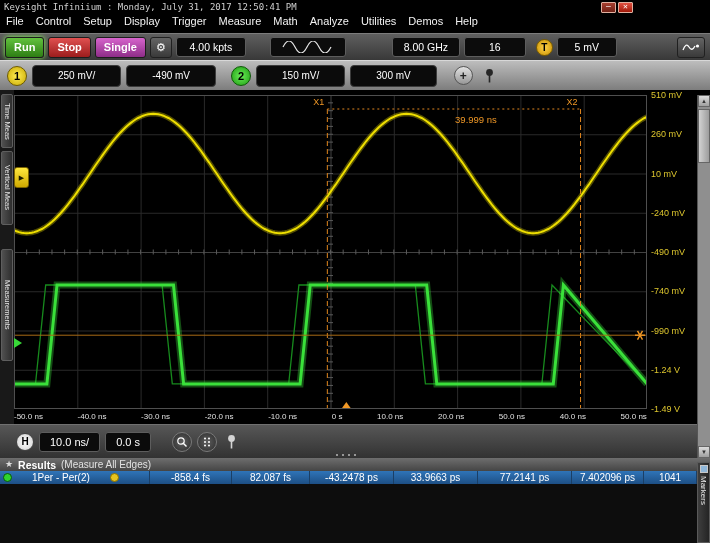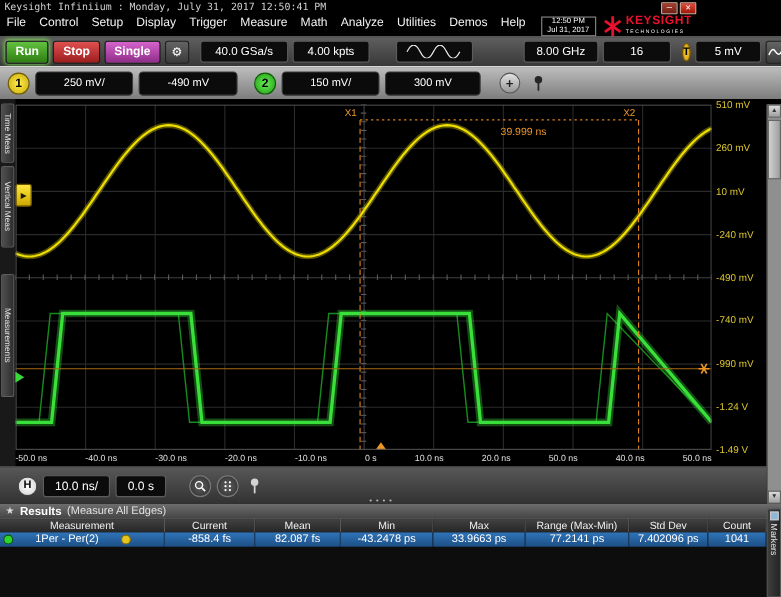--- a/index.html
+++ b/index.html
@@ -127,49 +127,29 @@
   <span class="menu-item">Control</span>
   <span class="menu-item">Setup</span>
   <span class="menu-item">Display</span>
   <span class="menu-item">Trigger</span>
   <span class="menu-item">Measure</span>
   <span class="menu-item">Math</span>
   <span class="menu-item">Analyze</span>
   <span class="menu-item">Utilities</span>
   <span class="menu-item">Demos</span>
   <span class="menu-item">Help</span>
-  <span id="menu-right">
-    <span id="clock-box">
-      <div>12:50 PM</div>
-      <div>Jul 31, 2017</div>
-    </span>
-    <span id="brand">
-      <svg width="20" height="20" viewBox="0 0 24 24">
-        <g stroke="#e8112d" stroke-width="3.1">
-          <line x1="12" y1="1" x2="12" y2="23"></line>
-          <line x1="3.5" y1="6" x2="20.5" y2="18"></line>
-          <line x1="3.5" y1="18" x2="20.5" y2="6"></line>
-        </g>
-      </svg>
-      <span id="brand-text">
-        <span id="brand-name">KEYSIGHT</span>
-        <span id="brand-sub">TECHNOLOGIES</span>
-      </span>
-    </span>
-  </span>
 </div>
 
 <div id="toolbar" class="abs">
   <div class="tb-btn" id="run-btn">Run</div>
   <div class="tb-btn" id="stop-btn">Stop</div>
   <div class="tb-btn" id="single-btn">Single</div>
   <div class="icon-btn">
       <span>⚙</span>
     </div>
-  <div class="tb-box" style="margin-left:6px;min-width:62px;">40.0 GSa/s</div>
   <div class="tb-box" style="min-width:52px;">4.00 kpts</div>
   <div class="tb-box" style="margin-left:20px;width:58px;">
     <svg width="52" height="12" viewBox="0 0 52 12">
       <path d="M1 6 C5 -2 9 -2 13 6 C17 14 21 14 25 6 C29 -2 33 -2 37 6 C41 14 45 14 49 6" fill="none" stroke="#e8e8e8" stroke-width="1.2"></path>
     </svg>
   </div>
   <div class="tb-box" style="margin-left:42px;min-width:50px;">8.00 GHz</div>
   <div class="tb-box" style="min-width:44px;">16</div>
   <div id="trigger-badge" style="margin-left:6px;">T</div>
   <div class="tb-box" style="min-width:42px;">5 mV</div>
@@ -417,30 +397,20 @@
   </div>
 </div>
 
 <div id="results">
   <div id="results-header">
     <span id="results-star">★</span>
     <span id="results-title">Results</span>
     <span id="results-subtitle">(Measure All Edges)</span>
   </div>
   <div class="rrow">
-    <div class="hcell c0">Measurement</div>
-    <div class="hcell c1">Current</div>
-    <div class="hcell c2">Mean</div>
-    <div class="hcell c3">Min</div>
-    <div class="hcell c4">Max</div>
-    <div class="hcell c5">Range (Max-Min)</div>
-    <div class="hcell c6">Std Dev</div>
-    <div class="hcell c7">Count</div>
-  </div>
-  <div class="rrow">
     <div class="dcell c0">
       <span class="meas-dot"></span>
       <span>1Per - Per(2)</span>
       <span class="warn-dot"></span>
     </div>
     <div class="dcell c1">-858.4 fs</div>
     <div class="dcell c2">82.087 fs</div>
     <div class="dcell c3">-43.2478 ps</div>
     <div class="dcell c4">33.9663 ps</div>
     <div class="dcell c5">77.2141 ps</div>

